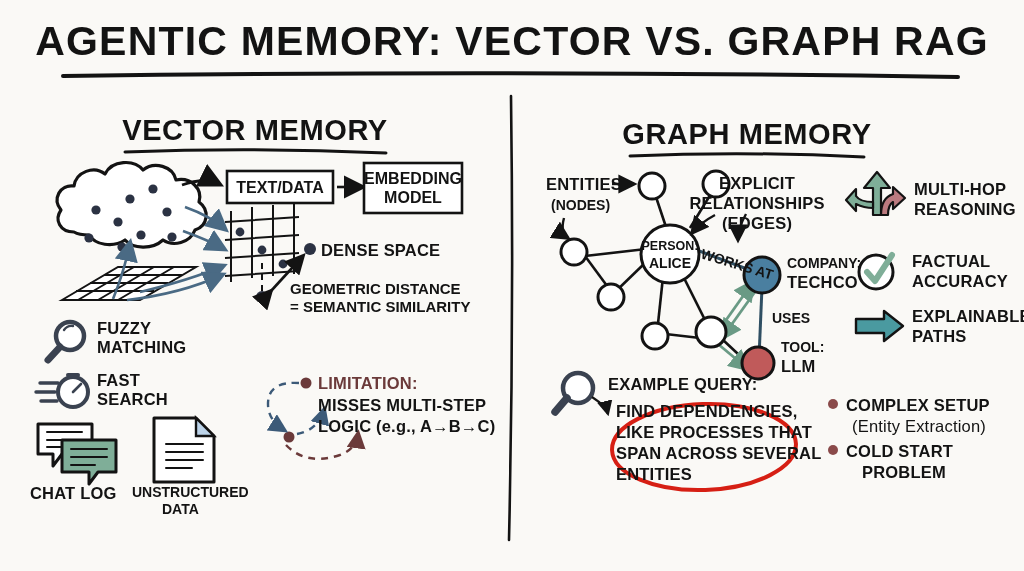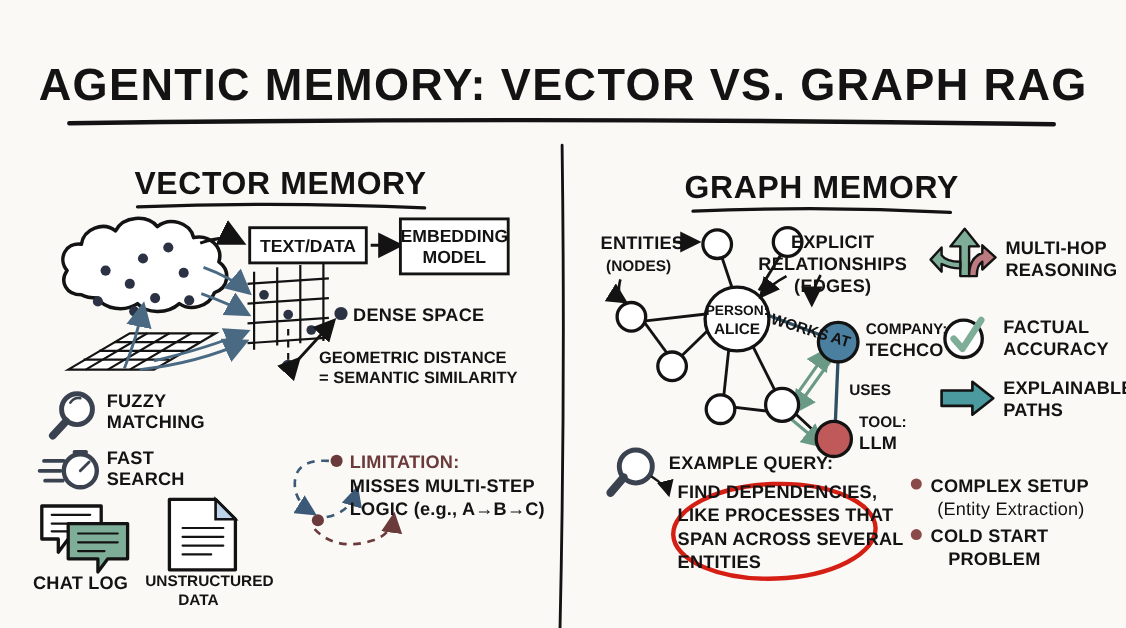--- a/index.html
+++ b/index.html
@@ -4,21 +4,21 @@
 <style>
   html,body{margin:0;padding:0;}
   body{
     width:1024px;height:571px;
     background:#faf9f6;
     font-family:"Liberation Sans", sans-serif;
     overflow:hidden;
     position:relative;
     color:#111;
   }
-  #root{position:absolute;inset:0;margin-top:36px;}
+  #root{position:absolute;inset:0;}
   svg#scene{position:absolute;left:0;top:0;width:1024px;height:571px;}
   .t{font-family:"Liberation Sans", sans-serif;fill:#131313;}
   .ttl{font-size:41px;letter-spacing:1.2px;font-weight:700;}
   .panelhdr{font-size:29px;font-weight:700;letter-spacing:.6px;}
   .lbl{font-size:16.5px;font-weight:700;letter-spacing:.2px;}
   .lbl-sm{font-size:14px;font-weight:700;}
   .lbl-xs{font-size:12.5px;font-weight:700;}
   .lbl-md{font-size:15px;font-weight:700;}
   .boxtxt{font-size:16px;font-weight:700;}
   .lim{fill:#6b3a3a;}

